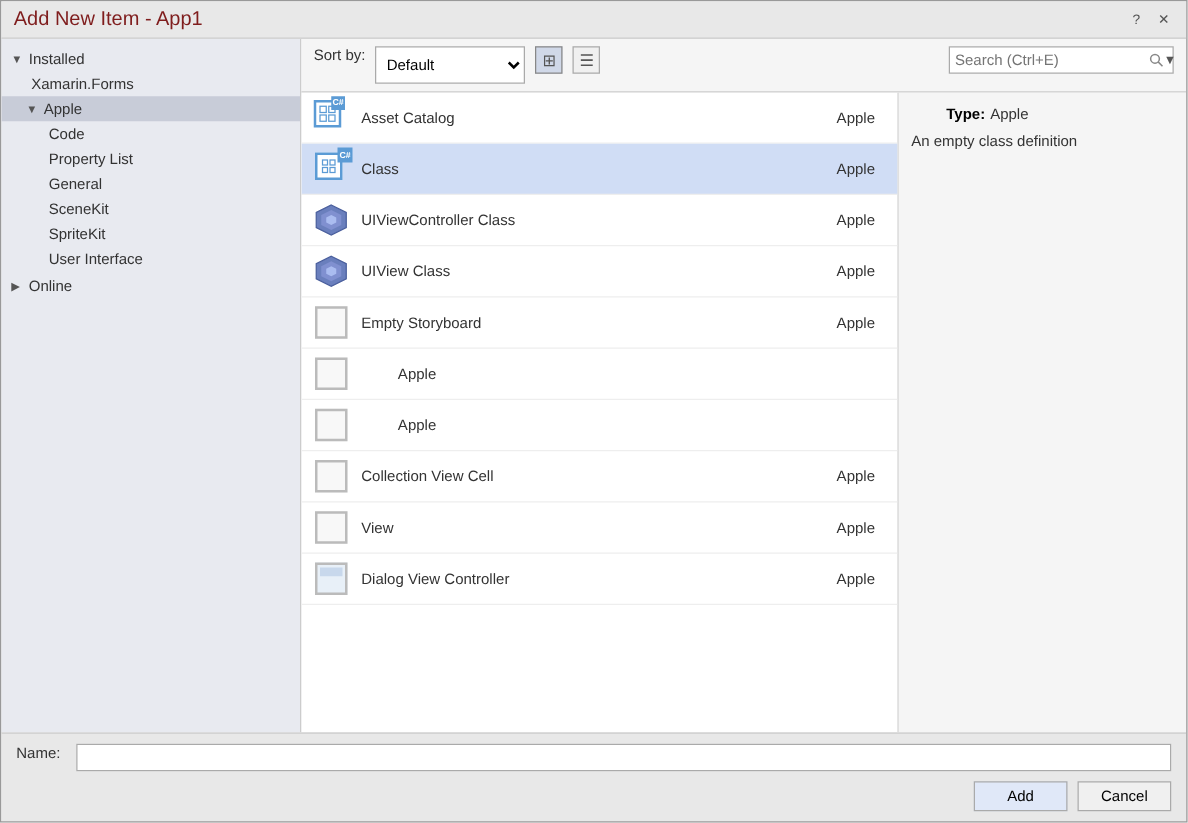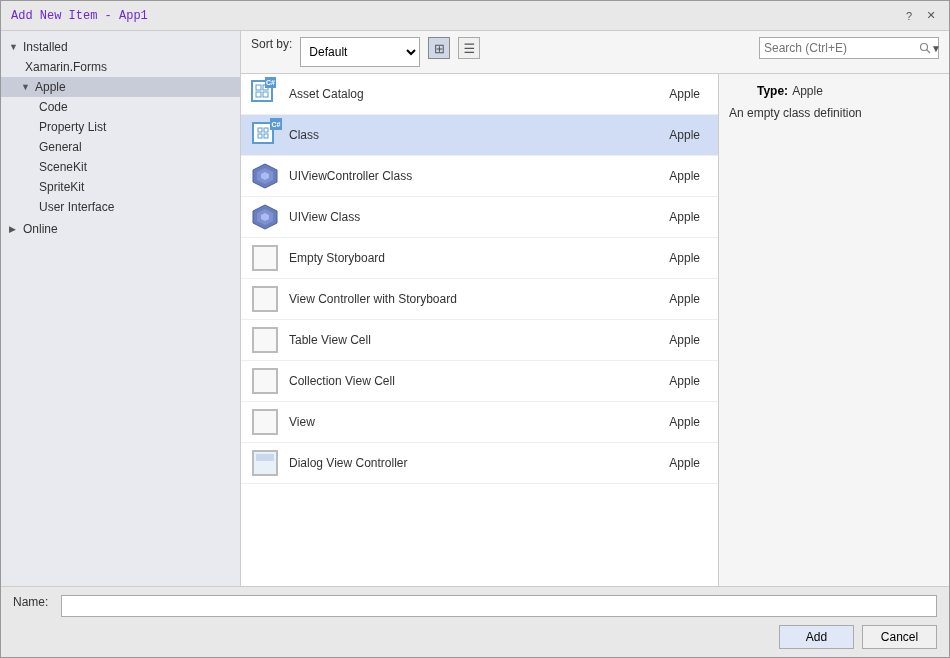--- a/index.html
+++ b/index.html
@@ -16,23 +16,22 @@
     .title-bar {
       background: #e8e8e8;
       border-bottom: 1px solid #ccc;
       padding: 6px 10px;
       display: flex;
       align-items: center;
       justify-content: space-between;
       height: 30px;
     }
     .title-bar-title {
-      font-size: 12px;
-      color: #6d28d9;
-      font-family: Liberation Mono, monospace;
+      font-size: 16px;
+      color: #7f1d1d;
     }
     .title-bar-controls {
       display: flex;
       gap: 6px;
       align-items: center;
     }
     .title-btn {
       width: 16px;
       height: 16px;
       display: flex;
@@ -426,29 +425,27 @@
               <div style="width:26px;height:26px;border:2px solid #bbb;background:#f8f8f8;"></div>
             </div>
             <span class="item-name">Empty Storyboard</span>
             <span class="item-type">Apple</span>
           </div>
 
           <div class="item-row">
             <div class="item-icon">
               <div style="width:26px;height:26px;border:2px solid #bbb;background:#f8f8f8;"></div>
             </div>
-            <span class="item-name">View Controller with Storyboard</span>
             <span class="item-type">Apple</span>
           </div>
 
           <div class="item-row">
             <div class="item-icon">
               <div style="width:26px;height:26px;border:2px solid #bbb;background:#f8f8f8;"></div>
             </div>
-            <span class="item-name">Table View Cell</span>
             <span class="item-type">Apple</span>
           </div>
 
           <div class="item-row">
             <div class="item-icon">
               <div style="width:26px;height:26px;border:2px solid #bbb;background:#f8f8f8;"></div>
             </div>
             <span class="item-name">Collection View Cell</span>
             <span class="item-type">Apple</span>
           </div>

